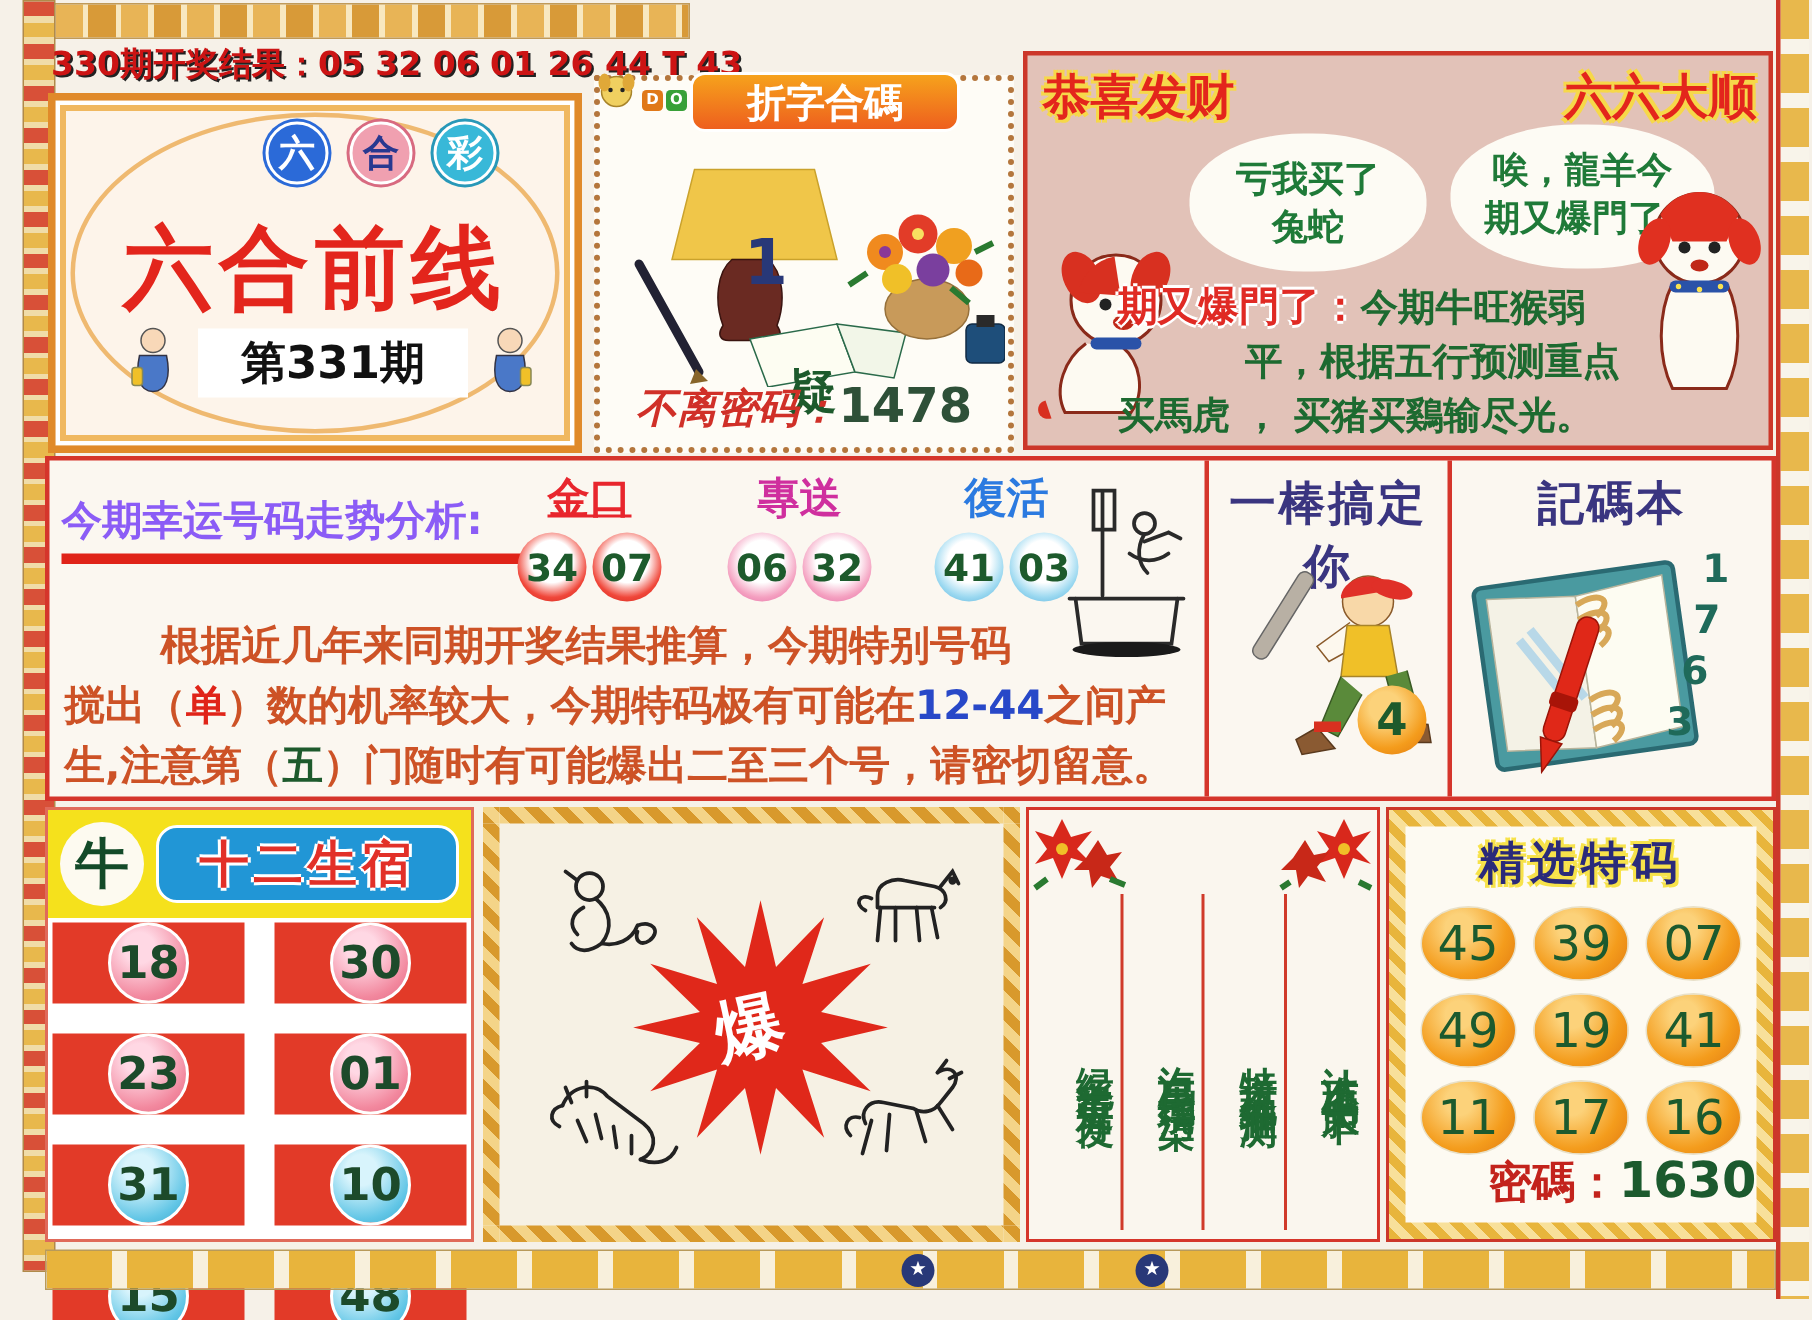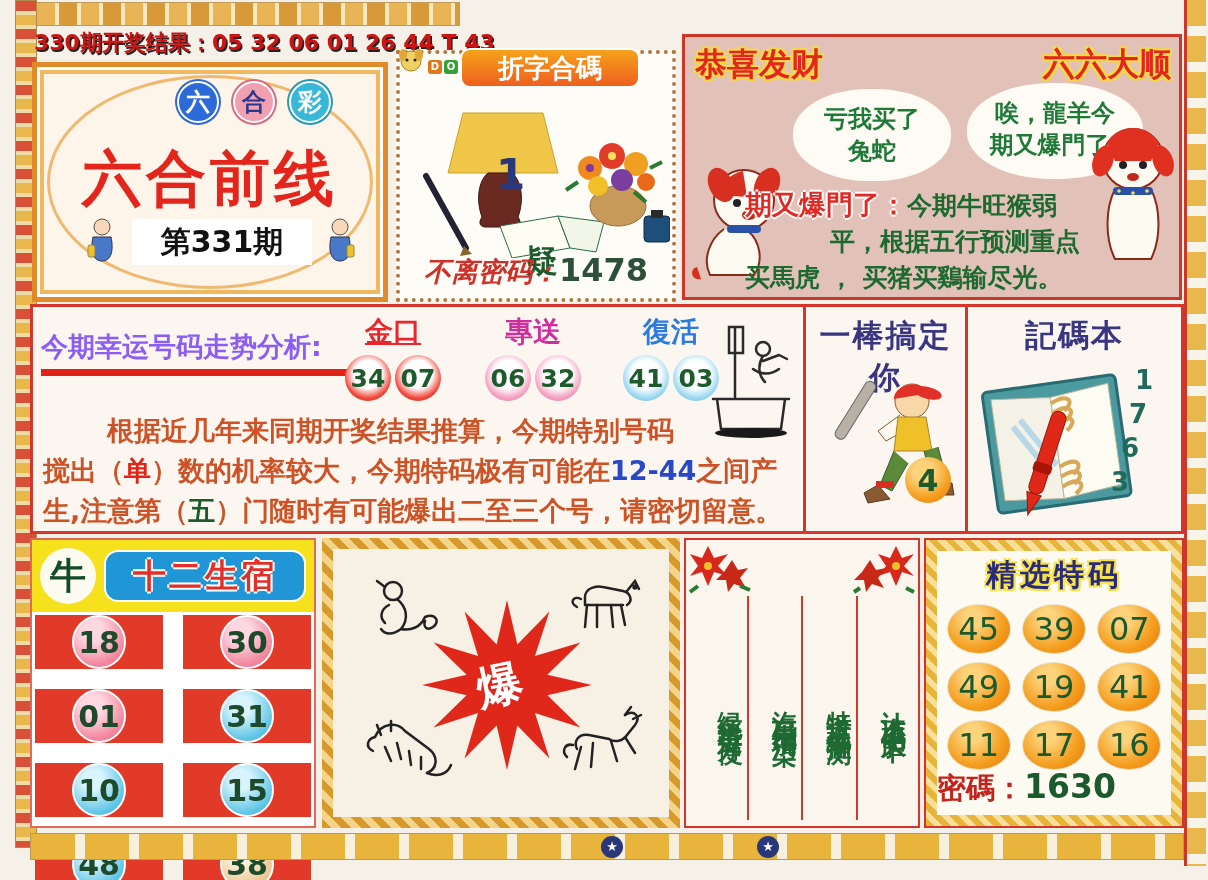--- a/index.html
+++ b/index.html
@@ -157,21 +157,21 @@
     border:2px solid #cc372a; padding:11px; }
   .techo-inner { width:100%; height:100%; background:#fdfaf2; position:relative; }
   .techo-title { text-align:center; font-size:30px; font-weight:900; color:#2a2a7a; letter-spacing:4px;
     padding-top:4px;
     text-shadow:-2px -2px 0 #f7e24a,2px -2px 0 #f7e24a,-2px 2px 0 #f7e24a,2px 2px 0 #f7e24a; }
   .techo-grid { display:grid; grid-template-columns:repeat(3,1fr); row-gap:8px; padding:8px 4px 0 4px; }
   .tball { width:64px; height:50px; border-radius:50%; margin:0 auto;
     background:radial-gradient(circle at 40% 28%, #fcd27a 0 18%, #f49c1c 62%, #e07810 100%);
     display:flex; align-items:center; justify-content:center;
     font-size:32px; font-weight:normal; color:#1c5a2e; border:1px solid #e8e0c8; }
-  .techo-pass { position:absolute; bottom:6px; left:0; right:0; text-align:left; }
+  .techo-pass { position:absolute; bottom:6px; left:0; right:0; text-align:right; }
   .techo-pass .lbl { font-size:29px; font-weight:900; color:#c3231c; }
   .techo-pass .val { font-size:33px; font-weight:bold; color:#1c5a2e; }
 </style>
 </head>
 <body>
 
 <div class="page">
 
   <div class="top-ornament"></div>
   <div class="edge-left"></div>
@@ -409,20 +409,25 @@
             <span>18</span>
           </div>
         </div>
       <div class="gcell">
           <div class="gball rowpink">
             <span>30</span>
           </div>
         </div>
       <div class="gcell">
           <div class="gball rowpink">
+            <span>23</span>
+          </div>
+        </div>
+      <div class="gcell">
+          <div class="gball rowpink">
             <span>01</span>
           </div>
         </div>
       <div class="gcell">
           <div class="gball rowcyan">
             <span>31</span>
           </div>
         </div>
       <div class="gcell">
           <div class="gball rowcyan">

